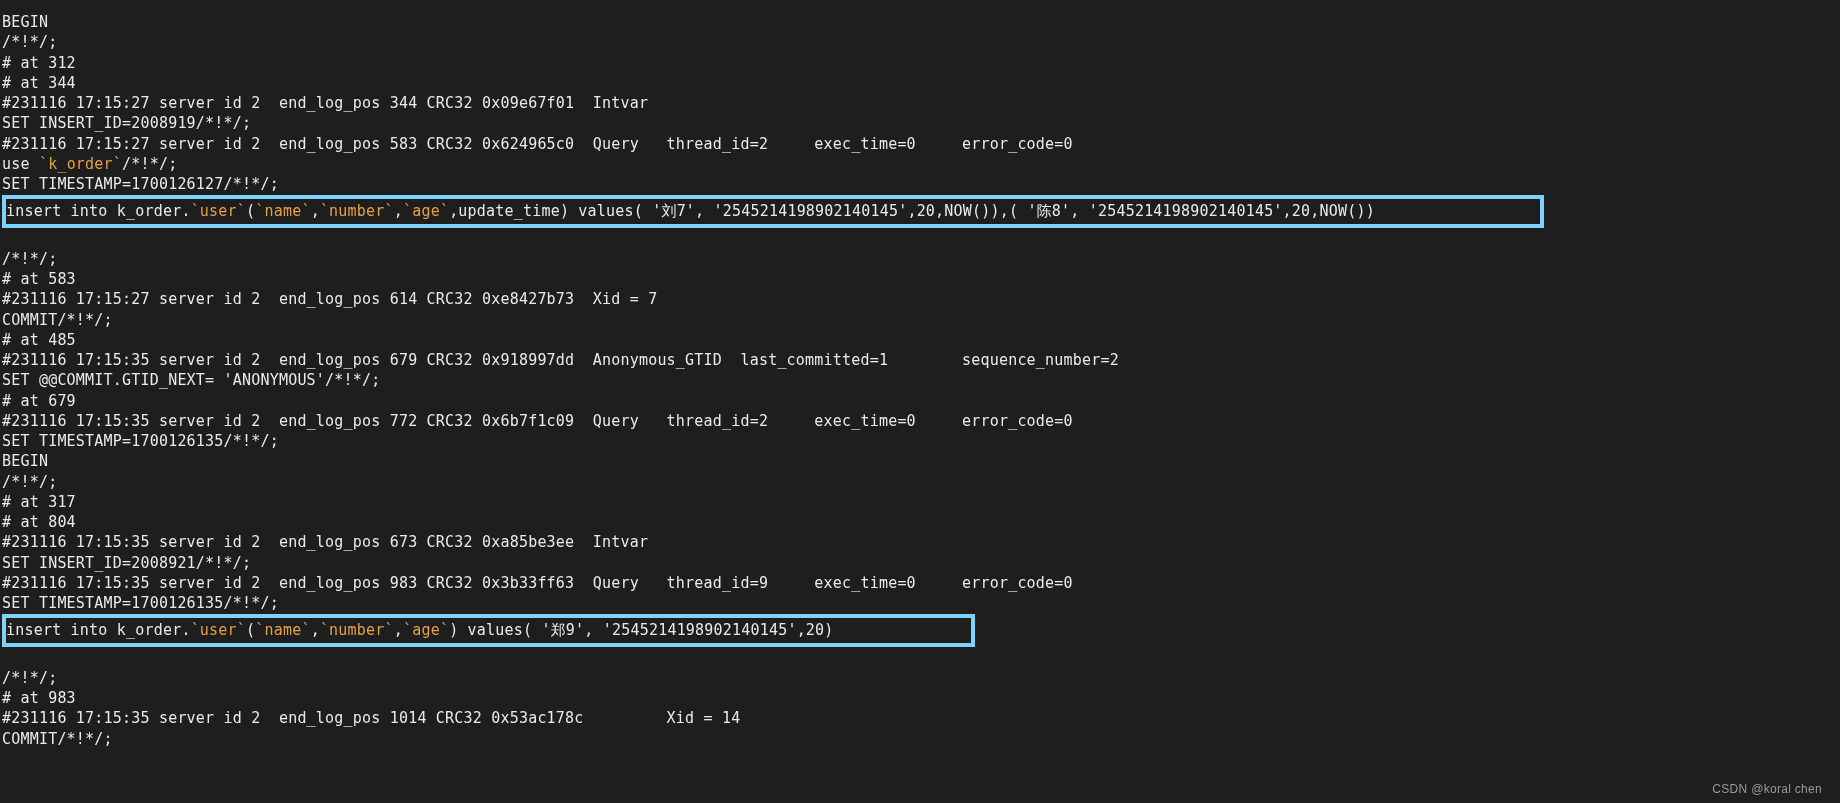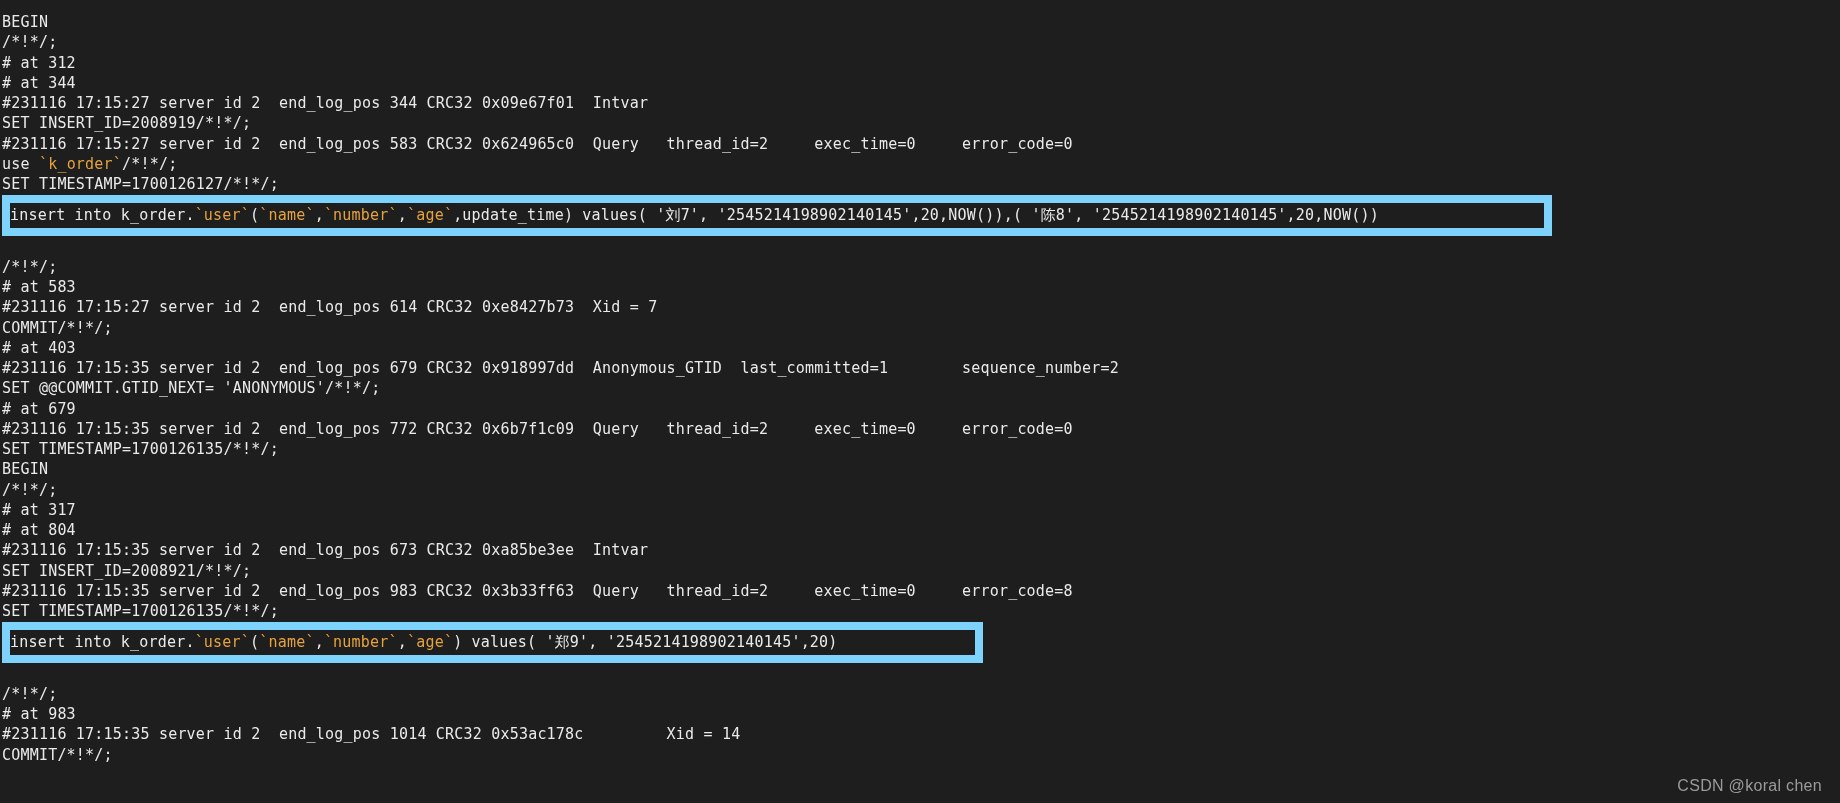--- a/index.html
+++ b/index.html
@@ -1,57 +1,57 @@
 <!DOCTYPE html>
 <html><head>
 <meta charset="utf-8">
 <style>
   html,body{margin:0;padding:0;background:#1e1e1e;color:#eaeaea;
     font-family:Consolas,Menlo,"Courier New",monospace;font-size:15px;
     line-height:1.35;letter-spacing:0.2px;width:1840px;height:803px;
     overflow:hidden;position:relative}
   pre.term{margin:0;padding:12px 2px;white-space:pre-wrap;word-break:break-all} 
   .bt{color:#e6a23c}
-  .redbox{border:8px solid #7dd3fc;display:block;position:relative;
+  .redbox{border:4px solid #7dd3fc;display:block;position:relative;
     padding:2px 0;margin:1px 0}
   .w{color:#eaeaea}
   .watermark{position:absolute;right:18px;bottom:6px;color:#9a9a9a;
-    font-size:16px;font-family:Arial,Helvetica,sans-serif;letter-spacing:0.3px;
+    font-size:12px;font-family:Arial,Helvetica,sans-serif;letter-spacing:0.3px;
     pointer-events:none}
 </style>
 </head>
 <body>
 
 <pre class="term"><span class="w">BEGIN</span>
 <span class="w">/*!*/;</span>
 <span class="w"># at 312</span>
 <span class="w"># at 344</span>
 <span class="w">#231116 17:15:27 server id 2  end_log_pos 344 CRC32 0x09e67f01  Intvar</span>
 <span class="w">SET INSERT_ID=2008919/*!*/;</span>
 <span class="w">#231116 17:15:27 server id 2  end_log_pos 583 CRC32 0x624965c0  Query   thread_id=2     exec_time=0     error_code=0</span>
 <span><span class="w">use </span><span class="bt">`k_order`</span><span class="w">/*!*/;</span></span>
 <span class="w">SET TIMESTAMP=1700126127/*!*/;</span>
 <span class="redbox" style="width:1534px;"><span class="w">insert into k_order.</span><span class="bt">`user`</span><span class="w">(</span><span class="bt">`name`</span><span class="w">,</span><span class="bt">`number`</span><span class="w">,</span><span class="bt">`age`</span><span class="w">,update_time) values( '刘7', '2545214198902140145',20,NOW()),( '陈8', '2545214198902140145',20,NOW())</span></span>
 <span class="w">/*!*/;</span>
 <span class="w"># at 583</span>
 <span class="w">#231116 17:15:27 server id 2  end_log_pos 614 CRC32 0xe8427b73  Xid = 7</span>
 <span class="w">COMMIT/*!*/;</span>
-<span class="w"># at 403</span>
+<span class="w"># at 485</span>
 <span class="w">#231116 17:15:35 server id 2  end_log_pos 679 CRC32 0x918997dd  Anonymous_GTID  last_committed=1        sequence_number=2</span>
 <span class="w">SET @@COMMIT.GTID_NEXT= 'ANONYMOUS'/*!*/;</span>
 <span class="w"># at 679</span>
 <span class="w">#231116 17:15:35 server id 2  end_log_pos 772 CRC32 0x6b7f1c09  Query   thread_id=2     exec_time=0     error_code=0</span>
 <span class="w">SET TIMESTAMP=1700126135/*!*/;</span>
 <span class="w">BEGIN</span>
 <span class="w">/*!*/;</span>
 <span class="w"># at 317</span>
 <span class="w"># at 804</span>
 <span class="w">#231116 17:15:35 server id 2  end_log_pos 673 CRC32 0xa85be3ee  Intvar</span>
 <span class="w">SET INSERT_ID=2008921/*!*/;</span>
-<span class="w">#231116 17:15:35 server id 2  end_log_pos 983 CRC32 0x3b33ff63  Query   thread_id=2     exec_time=0     error_code=8</span>
+<span class="w">#231116 17:15:35 server id 2  end_log_pos 983 CRC32 0x3b33ff63  Query   thread_id=9     exec_time=0     error_code=0</span>
 <span class="w">SET TIMESTAMP=1700126135/*!*/;</span>
 <span class="redbox" style="width:965px;"><span class="w">insert into k_order.</span><span class="bt">`user`</span><span class="w">(</span><span class="bt">`name`</span><span class="w">,</span><span class="bt">`number`</span><span class="w">,</span><span class="bt">`age`</span><span class="w">) values( '郑9', '2545214198902140145',20)</span></span>
 <span class="w">/*!*/;</span>
 <span class="w"># at 983</span>
 <span class="w">#231116 17:15:35 server id 2  end_log_pos 1014 CRC32 0x53ac178c         Xid = 14</span>
 <span class="w">COMMIT/*!*/;</span>
 </pre>
 
 <div class="watermark">CSDN @koral chen</div>
 

